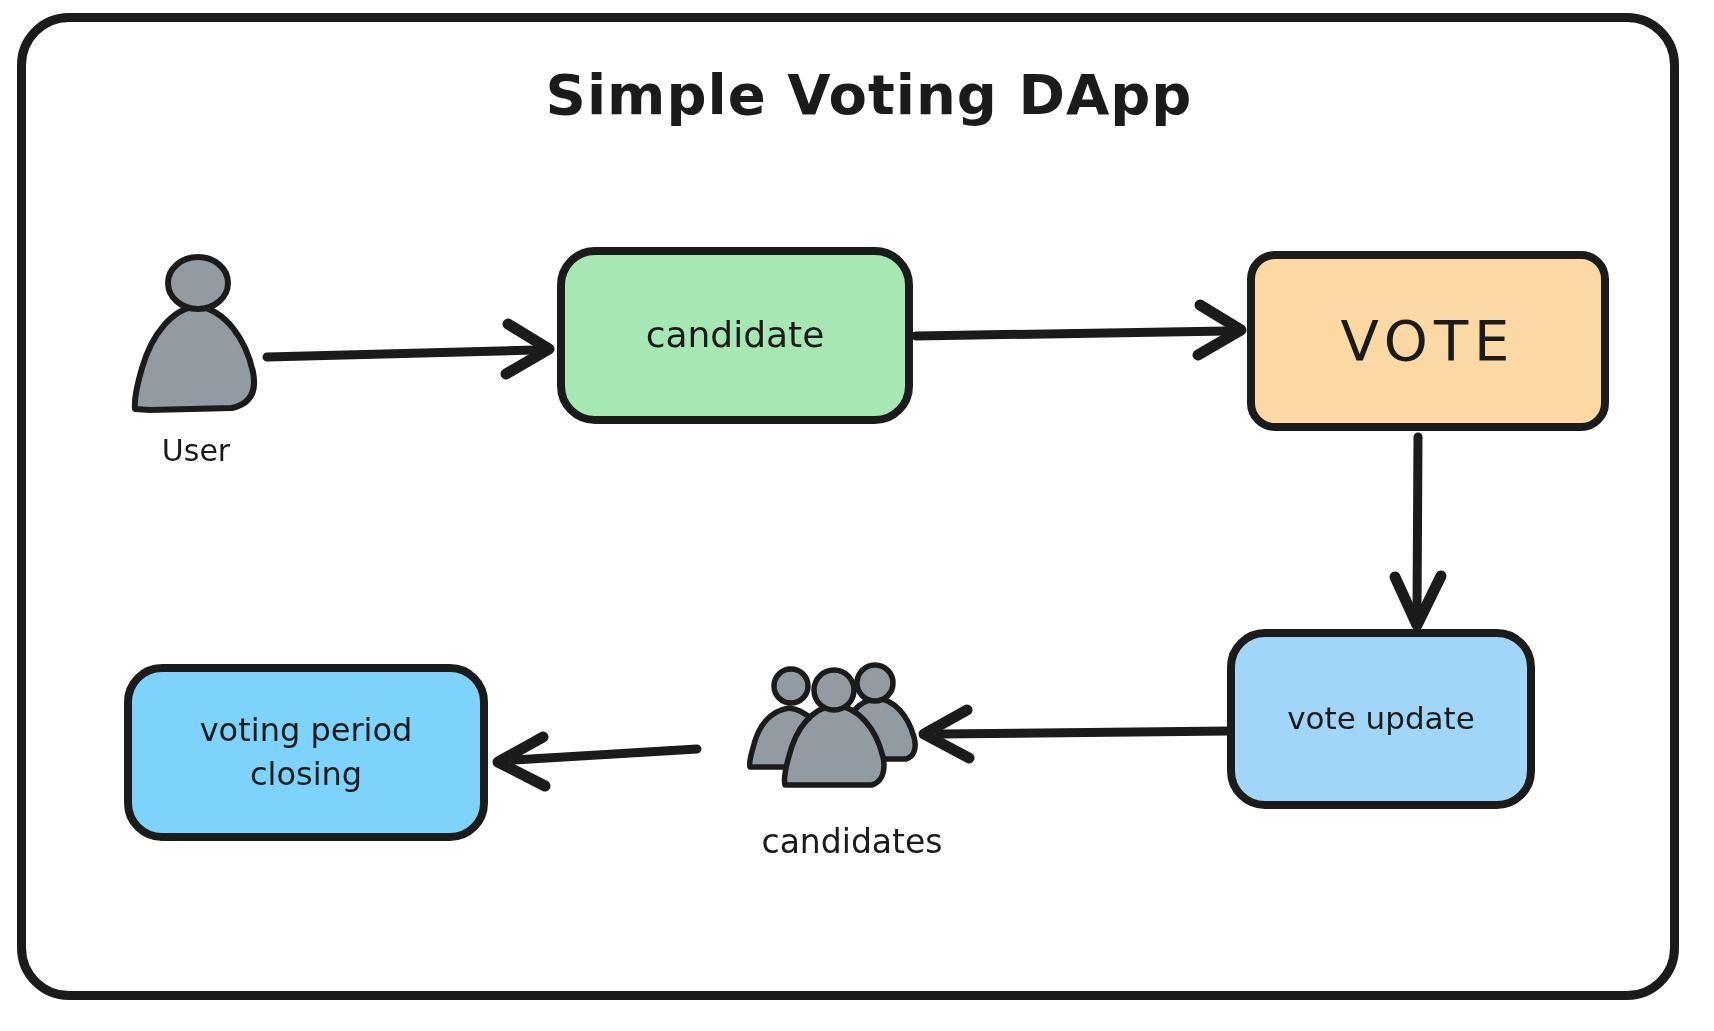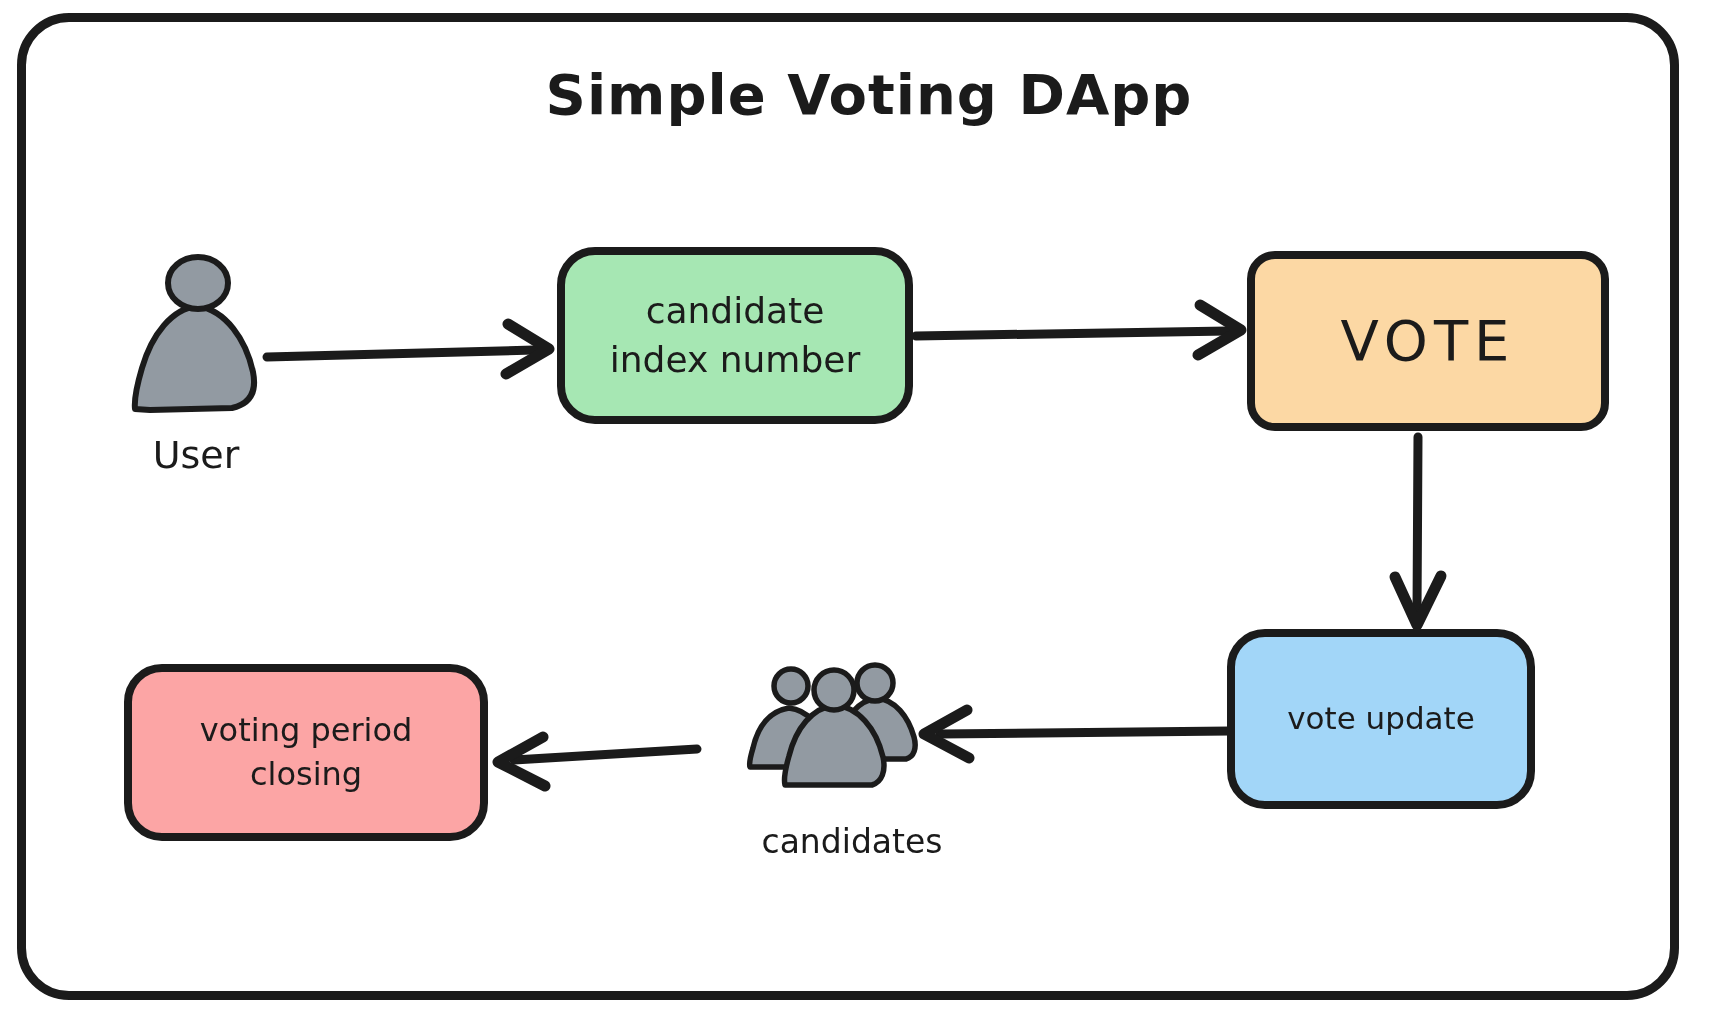--- a/index.html
+++ b/index.html
@@ -45,21 +45,21 @@
   .node .nl { line-height: 1.35; }
   .node-green    { left: 557px;  top: 247px; width: 356px; height: 177px; font-size: 36px; }
   .node-orange   { left: 1247px; top: 251px; width: 362px; height: 180px; font-size: 56px; letter-spacing: 6px; border-radius: 28px; }
   .node-blue     { left: 1227px; top: 629px; width: 308px; height: 180px; font-size: 31px; }
   .node-lavender { left: 124px;  top: 664px; width: 364px; height: 177px; font-size: 32px; }
   .caption {
     position: absolute;
     text-align: center;
     transform: translateX(-50%);
   }
-  .caption-user       { left: 196px; top: 433px; font-size: 38px; }
+  .caption-user       { left: 196px; top: 433px; font-size: 30px; }
   .caption-candidates { left: 852px; top: 822px; font-size: 33px; }
   .arrow-shaft { fill: none; stroke: currentColor; stroke-width: 9; stroke-linecap: round; }
   .arrow-head  { fill: none; stroke: currentColor; stroke-width: 11; stroke-linecap: round; stroke-linejoin: round; }
   .person-outline { stroke: currentColor; stroke-width: 6; stroke-linejoin: round; }
   .person-outline-sm { stroke: currentColor; stroke-width: 5.5; stroke-linejoin: round; }
 </style>
 </head>
 <body>
 
 <div class="canvas" style="color: rgb(27, 27, 27); background-color: rgb(255, 255, 255);">
@@ -101,32 +101,31 @@
       <polyline class="arrow-head" points="967,710 924,734 969,758"></polyline>
     </g>
     <g>
       <path class="arrow-shaft" d="M 697 749 L 514 760"></path>
       <polyline class="arrow-head" points="543,737 498,762 545,786"></polyline>
     </g>
   </svg>
 
   <div class="node node-green" style="background-color: rgb(166, 231, 179);">
     <div class="nl">candidate</div>
-    <div class="nl">index number</div>
   </div>
 
   <div class="node node-orange" style="background-color: rgb(252, 216, 164);">
     <div class="nl">VOTE</div>
   </div>
 
   <div class="node node-blue" style="background-color: rgb(162, 214, 248);">
     <div class="nl">vote update</div>
   </div>
 
-  <div class="node node-lavender" style="background-color: #fca5a5;">
+  <div class="node node-lavender" style="background-color: #7dd3fc;">
     <div class="nl">voting period</div>
     <div class="nl">closing</div>
   </div>
 
   <div class="caption caption-user">User</div>
   <div class="caption caption-candidates">candidates</div>
 
 </div>
 
 </body></html>

